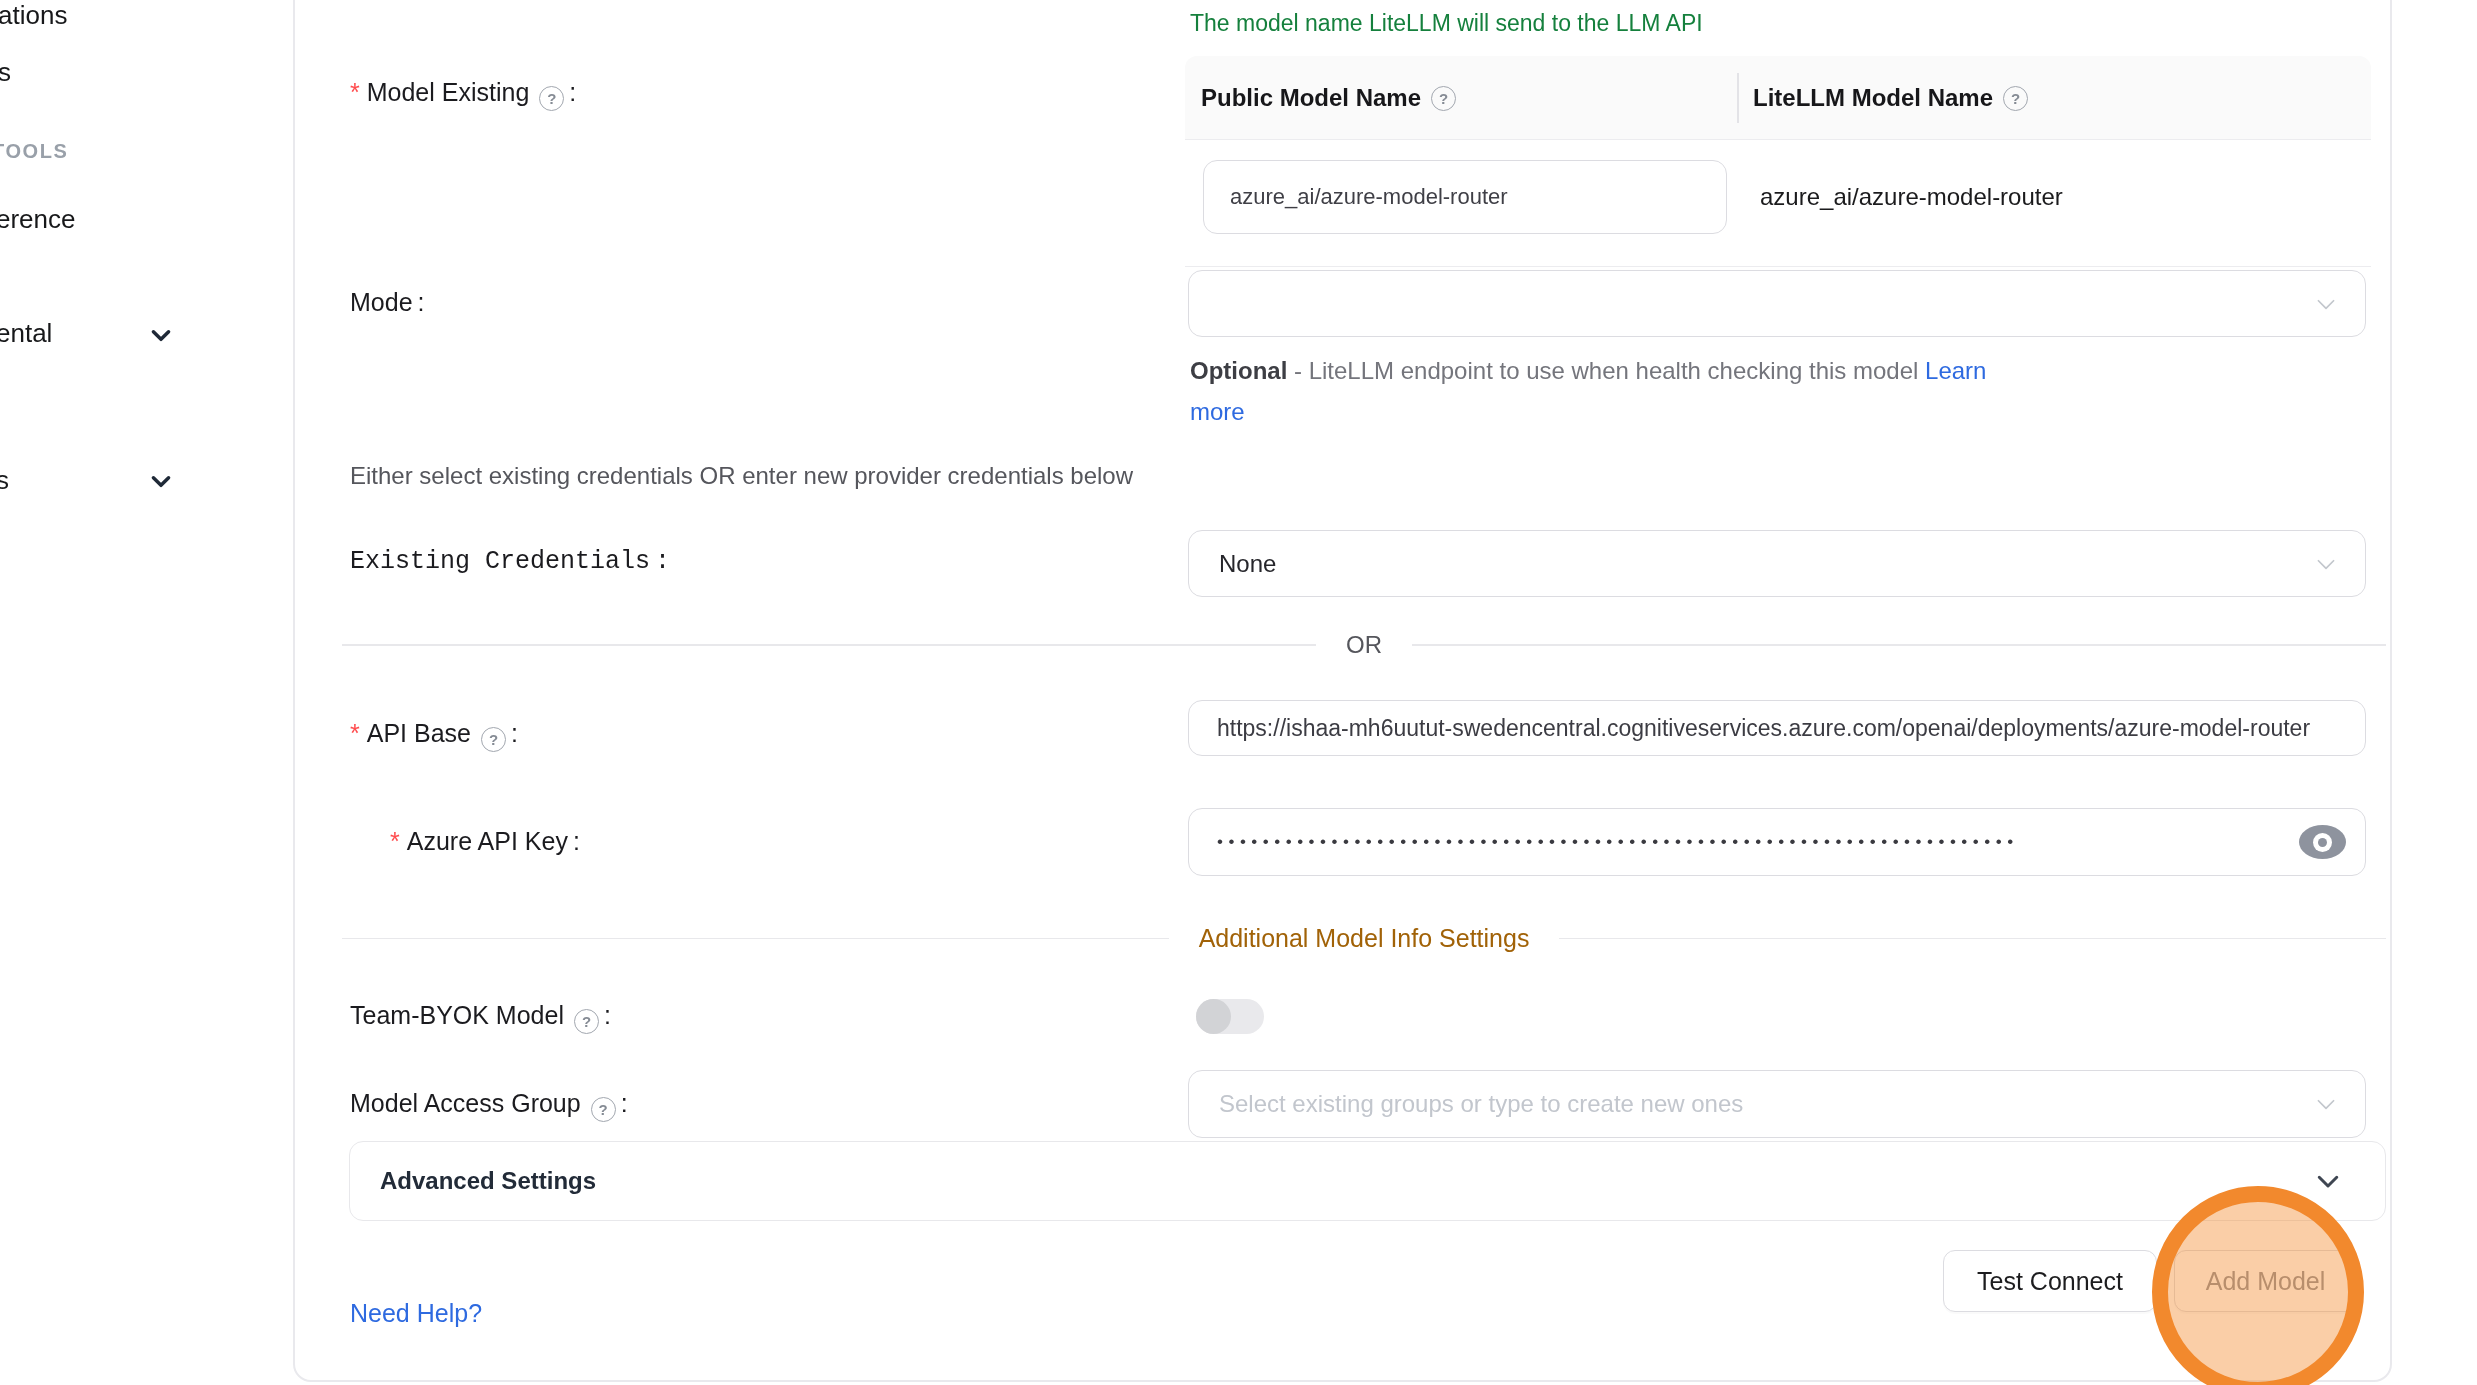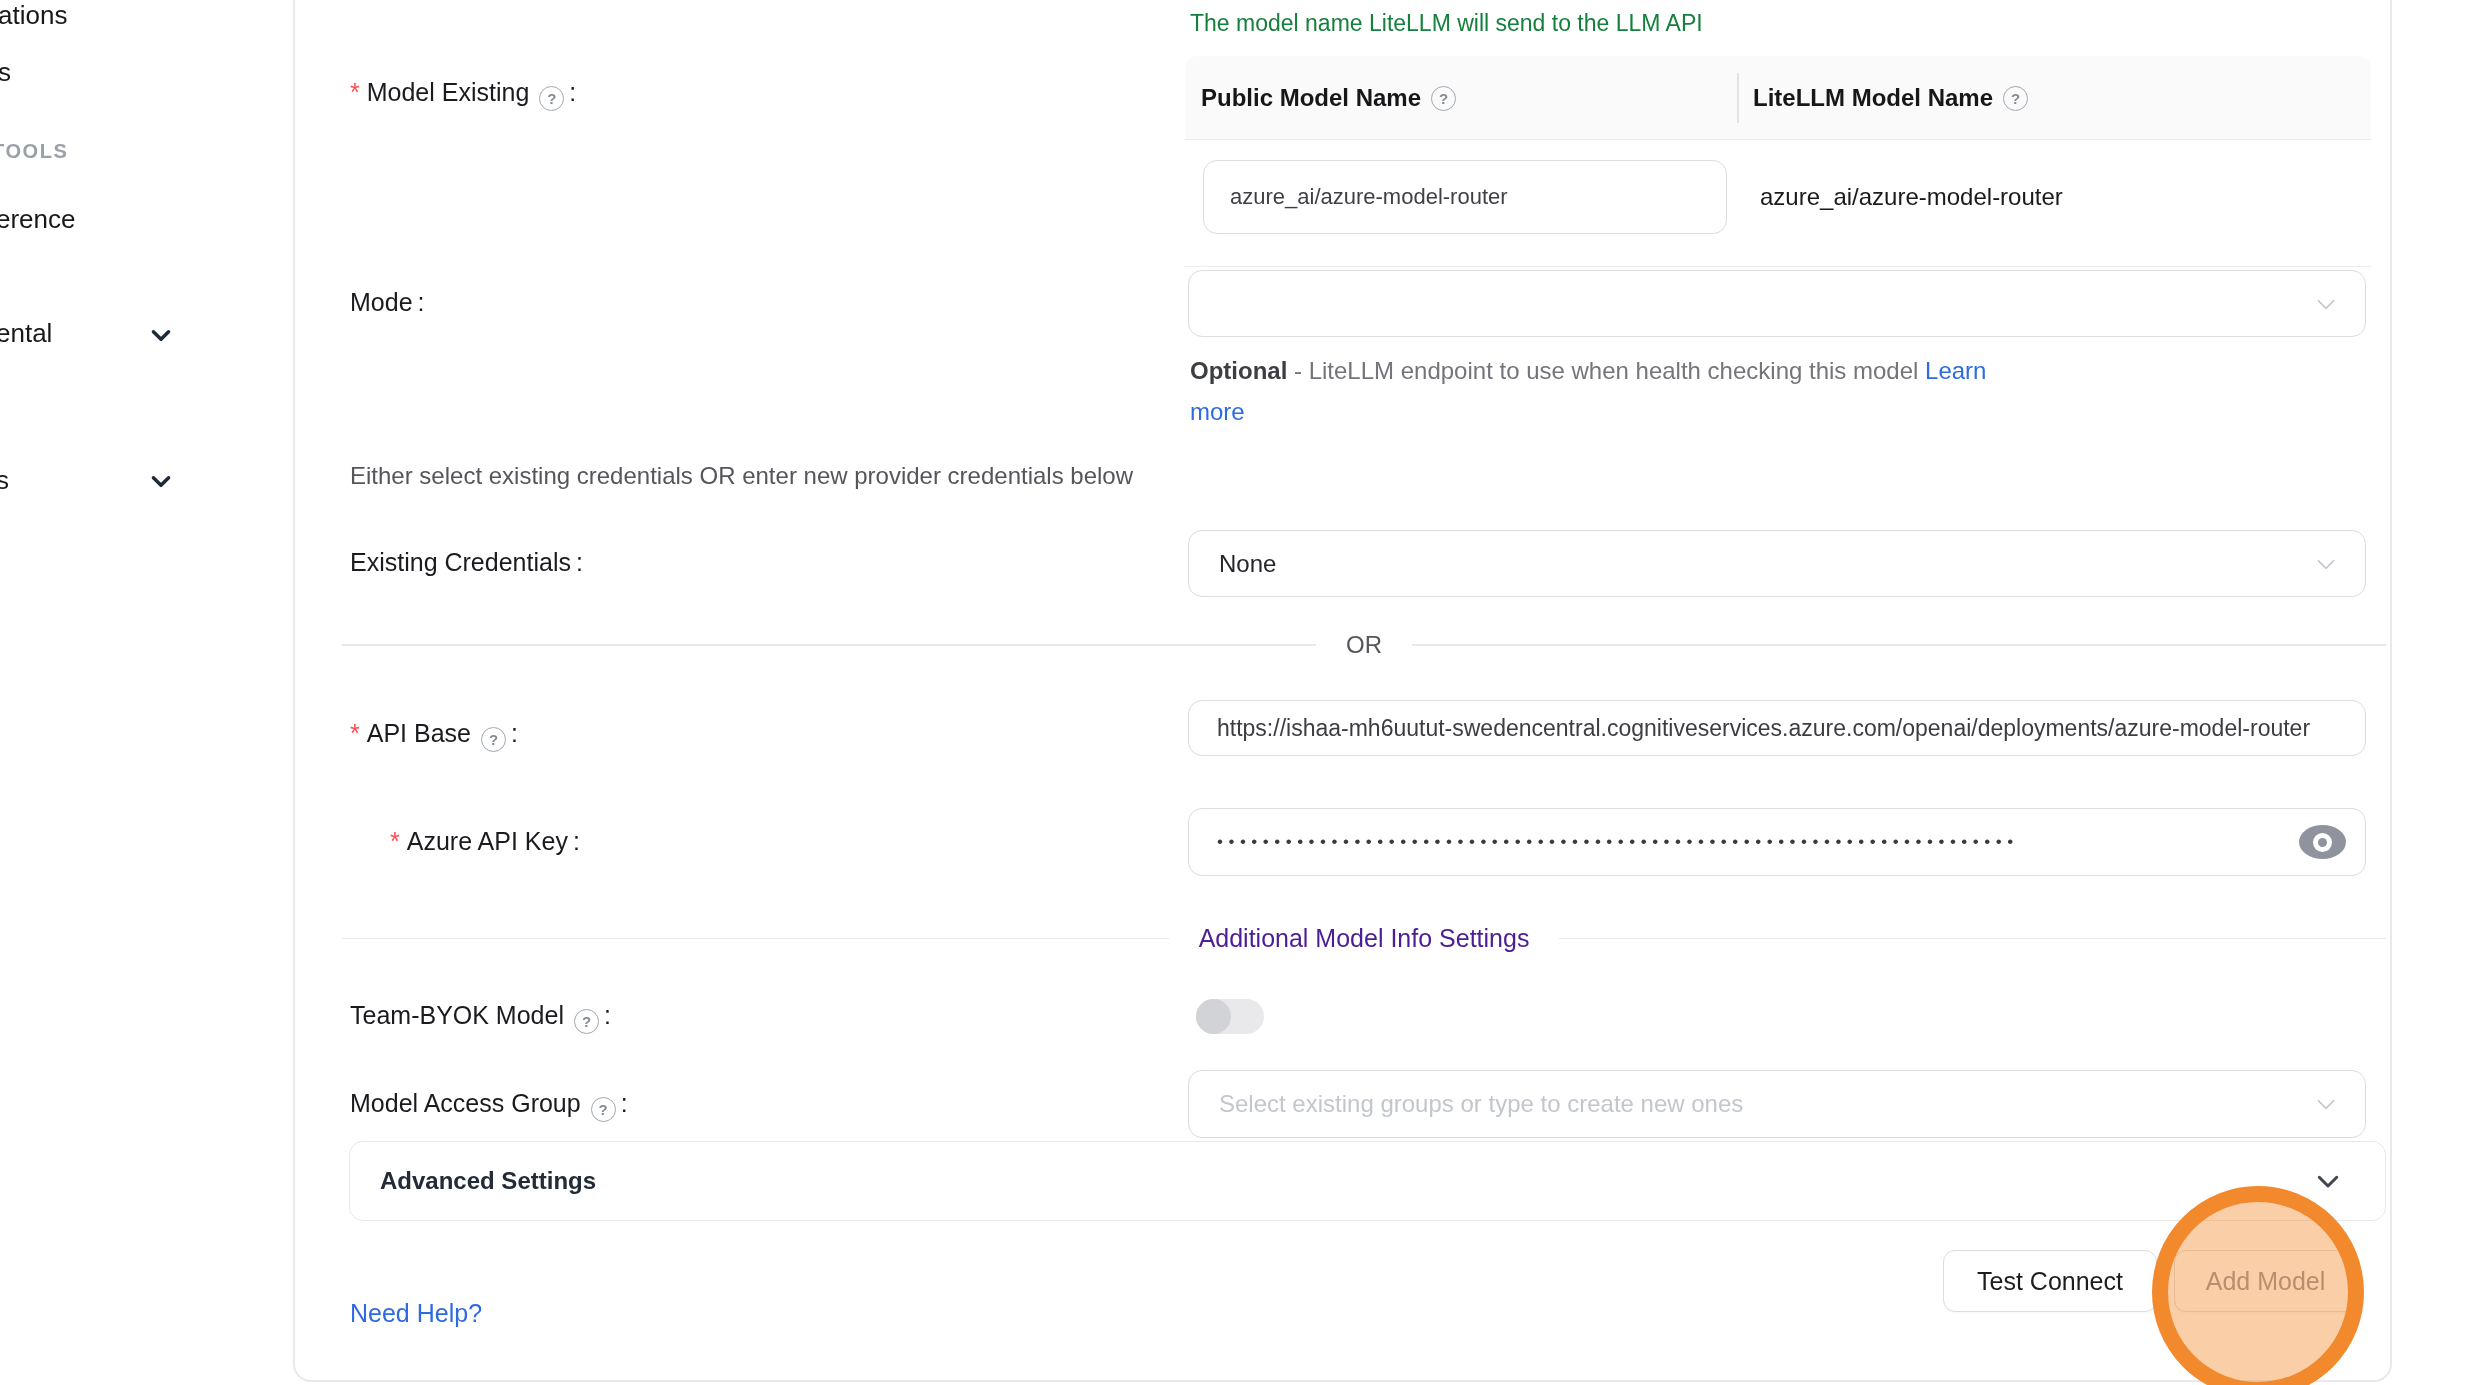--- a/index.html
+++ b/index.html
@@ -59,21 +59,21 @@
   .cell-value { position: absolute; left: 575px; top: 104px; height: 74px; display: flex; align-items: center; font-size: 24px; color: #1b1b1d; white-space: nowrap; }
 
   
   .opt-help { position: absolute; left: 1190px; top: 350px; width: 820px; font-size: 24px; line-height: 41px; color: #74757c; }
   .opt-bold { font-weight: 700; color: #3d3e44; }
   .link { color: #2e6ae0; text-decoration: none; cursor: pointer; }
 
   
   .hdiv { position: absolute; left: 342px; width: 2044px; display: flex; align-items: center; gap: 30px; font-size: 24px; color: #55565c; white-space: nowrap; }
   .hdiv::before, .hdiv::after { content: ""; flex: 1; height: 1.5px; background: #e8e8eb; }
-  .hdiv.big { font-size: 25px; color: #4c1d95; }
+  .hdiv.big { font-size: 25px; color: #a16207; }
 
   
   .switch { position: absolute; left: 1196px; top: 999px; width: 68px; height: 35px; border-radius: 18px; background: #e9e9ec; cursor: pointer; }
   .knob { position: absolute; left: 0; top: 0; width: 35px; height: 35px; border-radius: 50%; background: #d2d3d6; }
 
   
   .eye { position: absolute; left: 2299px; top: 825px; width: 47px; height: 34px; background: #8e939e; border-radius: 50%; display: flex; align-items: center; justify-content: center; cursor: pointer; }
   .eye-ring { width: 19px; height: 19px; border-radius: 50%; background: #fff; display: flex; align-items: center; justify-content: center; }
   .eye-pupil { width: 9px; height: 9px; border-radius: 50%; background: #8e939e; }
 
@@ -166,21 +166,21 @@
     </span>
   </div>
   <div class="opt-help">
     <span class="opt-bold">Optional</span>
     <span>- LiteLLM endpoint to use when health checking this model</span>
     <a class="link">Learn more</a>
   </div>
 
   <div class="note" style="left:350px; top:462px;">Either select existing credentials OR enter new provider credentials below</div>
 
-  <div class="lbl" style="left:350px; top:547px;">
+  <div class="lbl" style="left:350px; top:547px;font-family:Liberation Mono, monospace;">
     <span>Existing Credentials</span><span class="colon">:</span>
   </div>
   <div class="select" style="left:1188px; top:530px; width:1178px; height:67px;">
     <span class="sel-text">None</span>
     <span class="chev-wrap">
       <svg width="26" height="26" viewBox="0 0 24 24" fill="none">
           <path d="M5 9l7 7 7-7" stroke="#c3c7cd" stroke-width="1.6" stroke-linecap="round" stroke-linejoin="round"></path>
         </svg>
     </span>
   </div>

